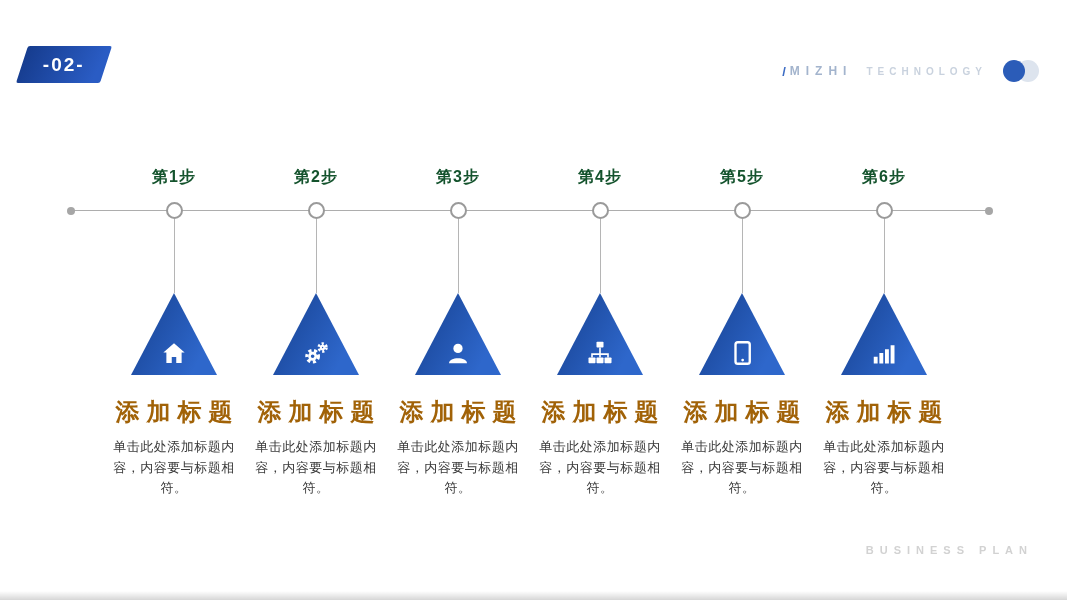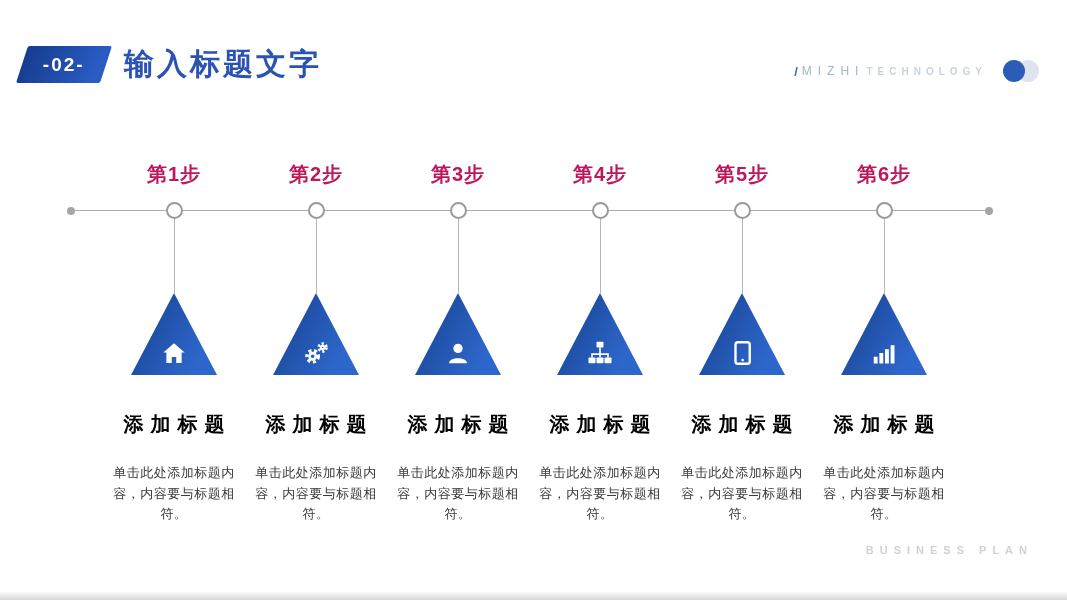--- a/index.html
+++ b/index.html
@@ -22,21 +22,21 @@
   .title{
     position:absolute;left:124px;top:46px;margin:0;height:37px;
     display:flex;align-items:center;
     color:#2b53b4;font-size:30px;font-weight:bold;letter-spacing:3px;
   }
   .brand{
     position:absolute;top:58px;right:26px;height:26px;
     display:flex;align-items:center;
   }
   .brand .slash{color:#3c6cc4;font-weight:bold;font-size:13px;margin-right:4px;}
-  .brand .brand-name{color:#a3b4cd;font-weight:normal;font-size:12px;letter-spacing:6px;margin-right:2px;}
+  .brand .brand-name{color:#a3b4cd;font-weight:bold;font-size:12px;letter-spacing:6px;margin-right:14px;}
   .brand .brand-suffix{color:#c9d2de;font-weight:bold;font-size:10px;letter-spacing:5px;margin-right:16px;}
   .dots{position:relative;display:inline-block;width:38px;height:22px;}
   .dot{position:absolute;top:0;width:22px;height:22px;border-radius:50%;}
   .dot-light{left:14px;background:#dde4ee;z-index:1;}
   .dot-blue{left:0;background:#2b5cb8;z-index:2;}
   
   .timeline-line{
     position:absolute;left:70px;top:210px;width:920px;height:1px;
     background:#adadad;z-index:0;
   }
@@ -44,61 +44,60 @@
   .end-dot.left{left:-3px;}
   .end-dot.right{right:-3px;}
   
   .steps{
     position:absolute;left:103px;top:156px;width:852px;
     display:flex;z-index:1;
   }
   .step{flex:1 1 0;display:flex;flex-direction:column;align-items:center;}
   .step-label{
     height:32px;display:flex;align-items:flex-end;justify-content:center;
-    font-size:20px;font-weight:600;color:#be185d;letter-spacing:1px;
+    font-size:16px;font-weight:600;color:#14532d;letter-spacing:1px;
   }
   .node{
     margin-top:14px;width:13px;height:13px;border-radius:50%;
     background:#fff;border:2px solid #9a9a9a;box-sizing:content-box;
   }
   .stem{width:1px;height:74px;background:#b5b5b5;}
   .tri{
     width:86px;height:82px;
     clip-path:polygon(50% 0%,100% 100%,0% 100%);
     background:linear-gradient(118deg,#16408f 0%,#2e67cb 80%);
     display:flex;align-items:flex-end;justify-content:center;
   }
   .tri-icon{display:block;margin-bottom:7px;width:30px;height:30px;line-height:0;}
   .step-title{
-    margin-top:36px;font-size:20px;font-weight:bold;color:#000000;
+    margin-top:21px;font-size:24px;font-weight:bold;color:#a16207;
     letter-spacing:7px;text-indent:7px;white-space:nowrap;
   }
   .step-body{
-    margin-top:25px;width:122px;font-size:13px;line-height:1.58;
+    margin-top:9px;width:122px;font-size:13px;line-height:1.58;
     color:#3a3a3a;text-align:center;letter-spacing:0.5px;
   }
   
   .footer{
     position:absolute;right:34px;bottom:44px;
     color:#d2d2d2;font-size:11px;font-weight:bold;letter-spacing:6px;margin-left:20px;
   }
   .bottom-shade{
     position:absolute;left:0;right:0;bottom:0;height:9px;
     background:linear-gradient(to bottom,rgba(0,0,0,0),rgba(0,0,0,0.16));
   }
 </style>
 </head>
 <body>
 
 <div class="slide">
 
   <div class="tag">
     <span class="tag-text">-02-</span>
   </div>
-  <h1 class="title">输入标题文字</h1>
 
   <div class="brand">
     <span class="slash">/</span>
     <span class="brand-name">MIZHI</span>
     <span class="brand-suffix">TECHNOLOGY</span>
     <span class="dots">
       <span class="dot dot-light"></span>
       <span class="dot dot-blue"></span>
     </span>
   </div>

